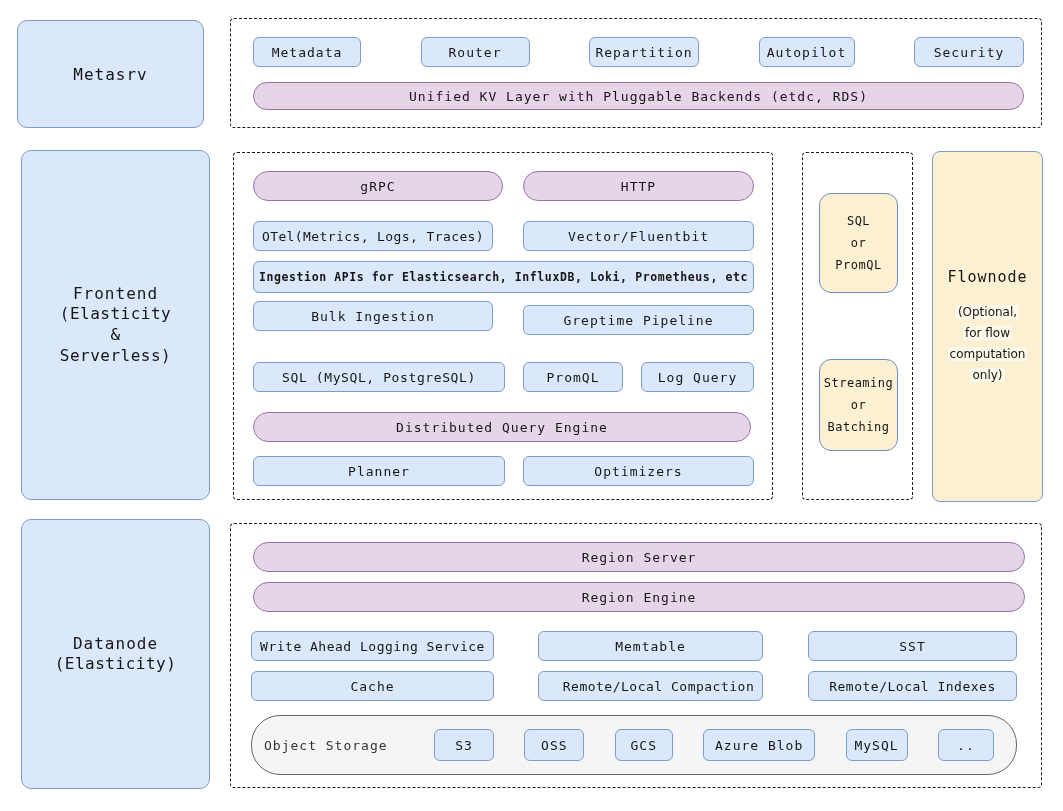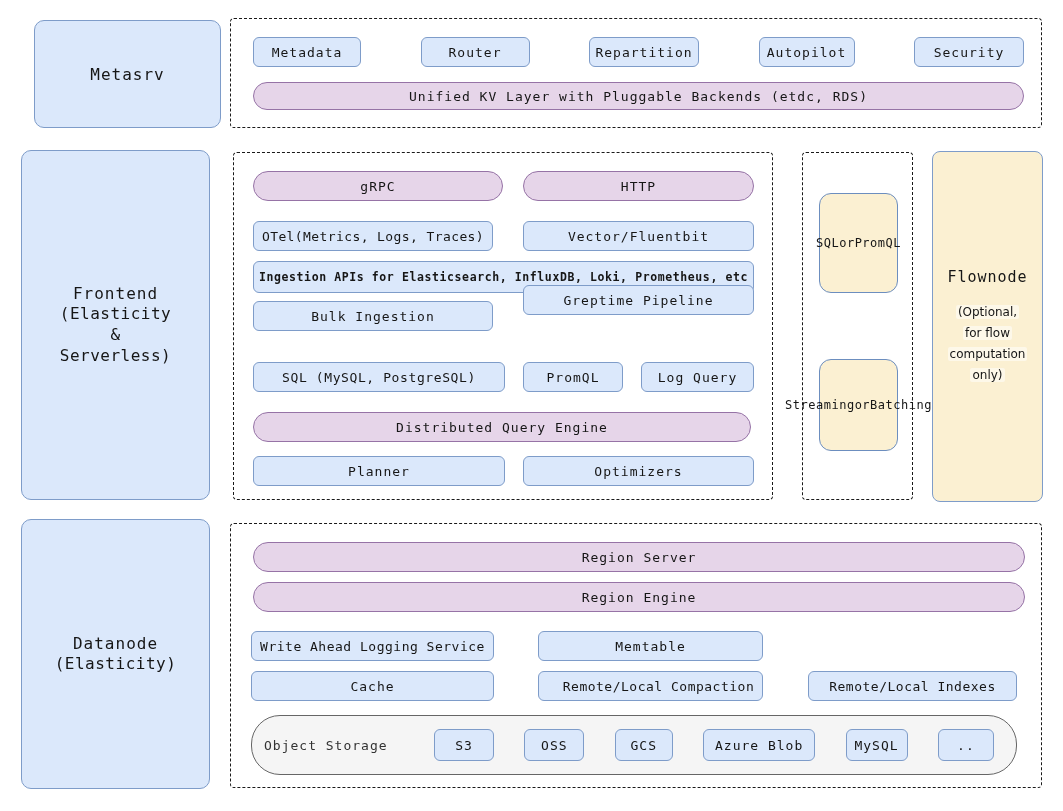--- a/index.html
+++ b/index.html
@@ -13,21 +13,21 @@
     position:absolute;box-sizing:border-box;
     border:1px dashed #1a1a1a;border-radius:4px;background:#ffffff;
   }
   .node{
     display:flex;align-items:center;justify-content:center;text-align:center;
     font-size:13px;letter-spacing:1px;white-space:nowrap;
   }
   .blue{background:#dbe8fb;border:1px solid #7e9cc9;border-radius:6px;}
   .pill{background:#e6d5e9;border:1px solid #9673a6;border-radius:15px;}
   .yellow{background:#fbf0d2;border:1px solid #6c8ebf;border-radius:12px;
-    flex-direction:row;font-size:12px;letter-spacing:.5px;line-height:22px;}
+    flex-direction:column;font-size:12px;letter-spacing:.5px;line-height:22px;}
   .side-box{
     background:#dbe8fb;border:1px solid #7e9cc9;border-radius:10px;
     display:flex;flex-direction:column;align-items:center;justify-content:center;text-align:center;
   }
   .side-title{font-size:16px;letter-spacing:1px;}
   .side-sub{font-size:16px;line-height:21px;letter-spacing:.5px;}
   .bold-node{font-weight:bold;font-size:11.5px;letter-spacing:.6px;}
   .row-between{display:flex;justify-content:space-between;align-items:center;}
   .flownode{
     background:#fbf0d2;border:1px solid #7e9cc9;border-radius:8px;
@@ -41,21 +41,21 @@
     display:flex;align-items:center;padding:0 22px 0 12px;justify-content:space-between;
   }
   .storage-label{font-size:13px;letter-spacing:1px;color:#333;white-space:nowrap;margin-right:16px;}
   .storage-wrap .node{height:30px;}
 </style>
 </head>
 <body>
 
 <div class="canvas">
 
-  <div class="abs side-box" style="left:34px;top:20px;width:187px;height:108px;">
+  <div class="abs side-box" style="left:17px;top:20px;width:187px;height:108px;">
     <div class="side-title">Metasrv</div>
   </div>
 
   <div class="abs side-box" style="left:21px;top:150px;width:189px;height:350px;">
     <div class="side-title">Frontend</div>
     <div class="side-sub">(Elasticity</div>
     <div class="side-sub">&amp;</div>
     <div class="side-sub">Serverless)</div>
   </div>
 
@@ -78,21 +78,21 @@
   <div class="dashed" style="left:233px;top:152px;width:540px;height:348px;">
     <div class="abs node pill" style="left:19px;top:18px;width:250px;height:30px;">gRPC</div>
     <div class="abs node pill" style="left:289px;top:18px;width:231px;height:30px;">HTTP</div>
 
     <div class="abs node blue" style="left:19px;top:68px;width:240px;height:30px;letter-spacing:.4px;">OTel(Metrics, Logs, Traces)</div>
     <div class="abs node blue" style="left:289px;top:68px;width:231px;height:30px;">Vector/Fluentbit</div>
 
     <div class="abs node blue bold-node" style="left:19px;top:108px;width:501px;height:32px;">Ingestion APIs for Elasticsearch, InfluxDB, Loki, Prometheus, etc</div>
 
     <div class="abs node blue" style="left:19px;top:148px;width:240px;height:30px;">Bulk Ingestion</div>
-    <div class="abs node blue" style="left:289px;top:132px;width:231px;height:30px;">Greptime Pipeline</div>
+    <div class="abs node blue" style="left:289px;top:152px;width:231px;height:30px;">Greptime Pipeline</div>
 
     <div class="abs node blue" style="left:19px;top:209px;width:252px;height:30px;letter-spacing:.6px;">SQL (MySQL, PostgreSQL)</div>
     <div class="abs node blue" style="left:289px;top:209px;width:100px;height:30px;">PromQL</div>
     <div class="abs node blue" style="left:407px;top:209px;width:113px;height:30px;">Log Query</div>
 
     <div class="abs node pill" style="left:19px;top:259px;width:498px;height:30px;">Distributed Query Engine</div>
 
     <div class="abs node blue" style="left:19px;top:303px;width:252px;height:30px;">Planner</div>
     <div class="abs node blue" style="left:289px;top:303px;width:231px;height:30px;">Optimizers</div>
   </div>
@@ -121,20 +121,21 @@
     <div class="flow-note">
       <span>only)</span></div>
   </div>
 
   <div class="dashed" style="left:230px;top:523px;width:812px;height:265px;">
     <div class="abs node pill" style="left:22px;top:18px;width:772px;height:30px;">Region Server</div>
     <div class="abs node pill" style="left:22px;top:58px;width:772px;height:30px;">Region Engine</div>
 
     <div class="abs node blue" style="left:20px;top:107px;width:243px;height:30px;letter-spacing:.5px;">Write Ahead Logging Service</div>
     <div class="abs node blue" style="left:307px;top:107px;width:225px;height:30px;">Memtable</div>
+    <div class="abs node blue" style="left:577px;top:107px;width:209px;height:30px;">SST</div>
 
     <div class="abs node blue" style="left:20px;top:147px;width:243px;height:30px;">Cache</div>
     <div class="abs node blue" style="left:307px;top:147px;width:225px;height:30px;letter-spacing:.5px;padding-left:16px;">Remote/Local Compaction</div>
     <div class="abs node blue" style="left:577px;top:147px;width:209px;height:30px;letter-spacing:.5px;">Remote/Local Indexes</div>
 
     <div class="abs storage-wrap" style="left:20px;top:191px;width:766px;height:60px;">
       <div class="storage-label">Object Storage</div>
       <div class="node blue" style="width:58px;">S3</div>
       <div class="node blue" style="width:58px;">OSS</div>
       <div class="node blue" style="width:56px;">GCS</div>

